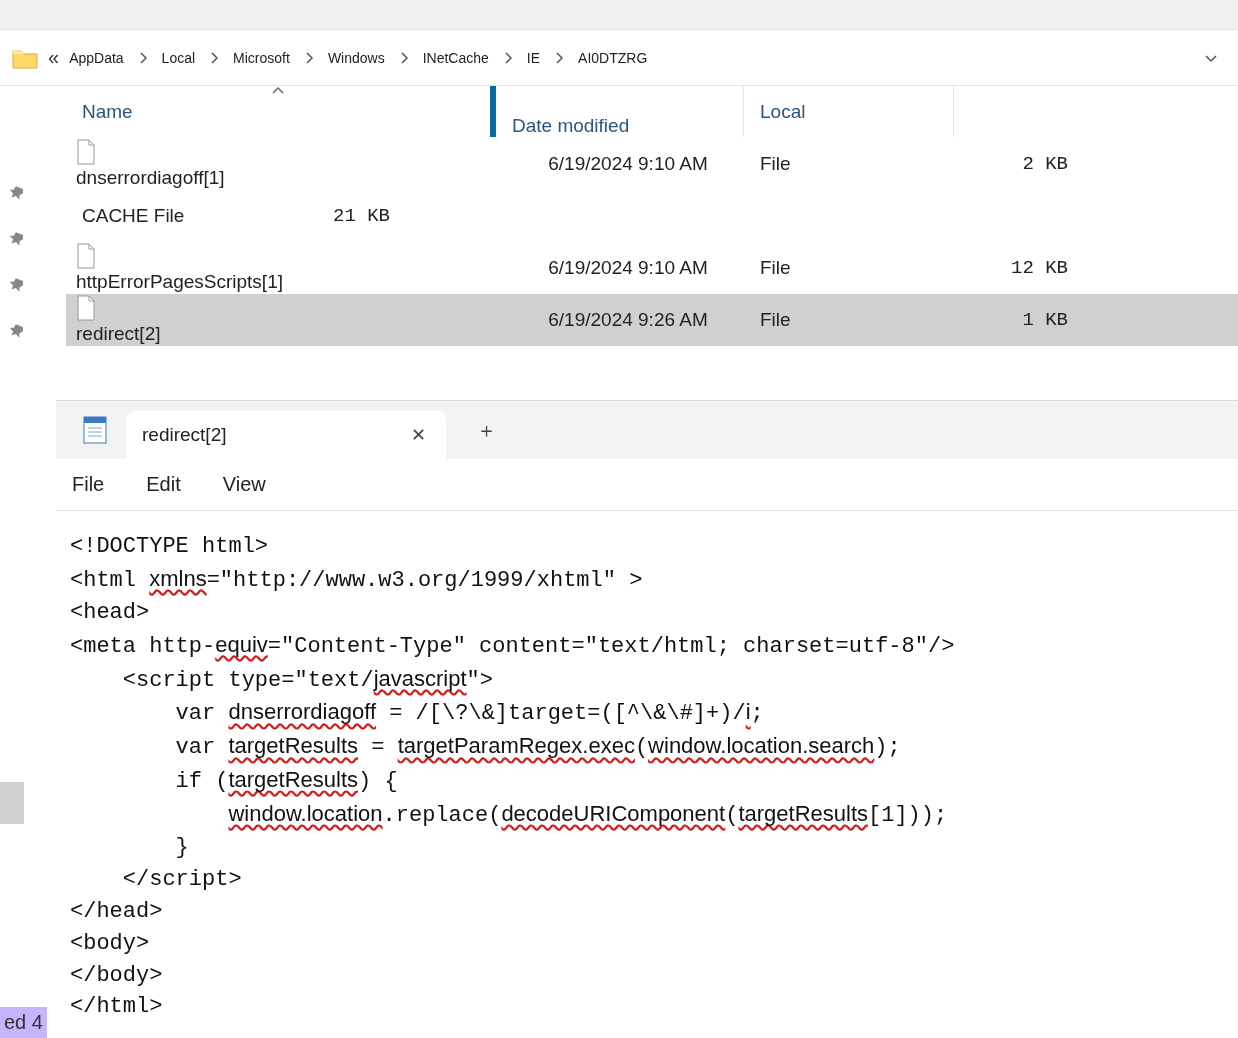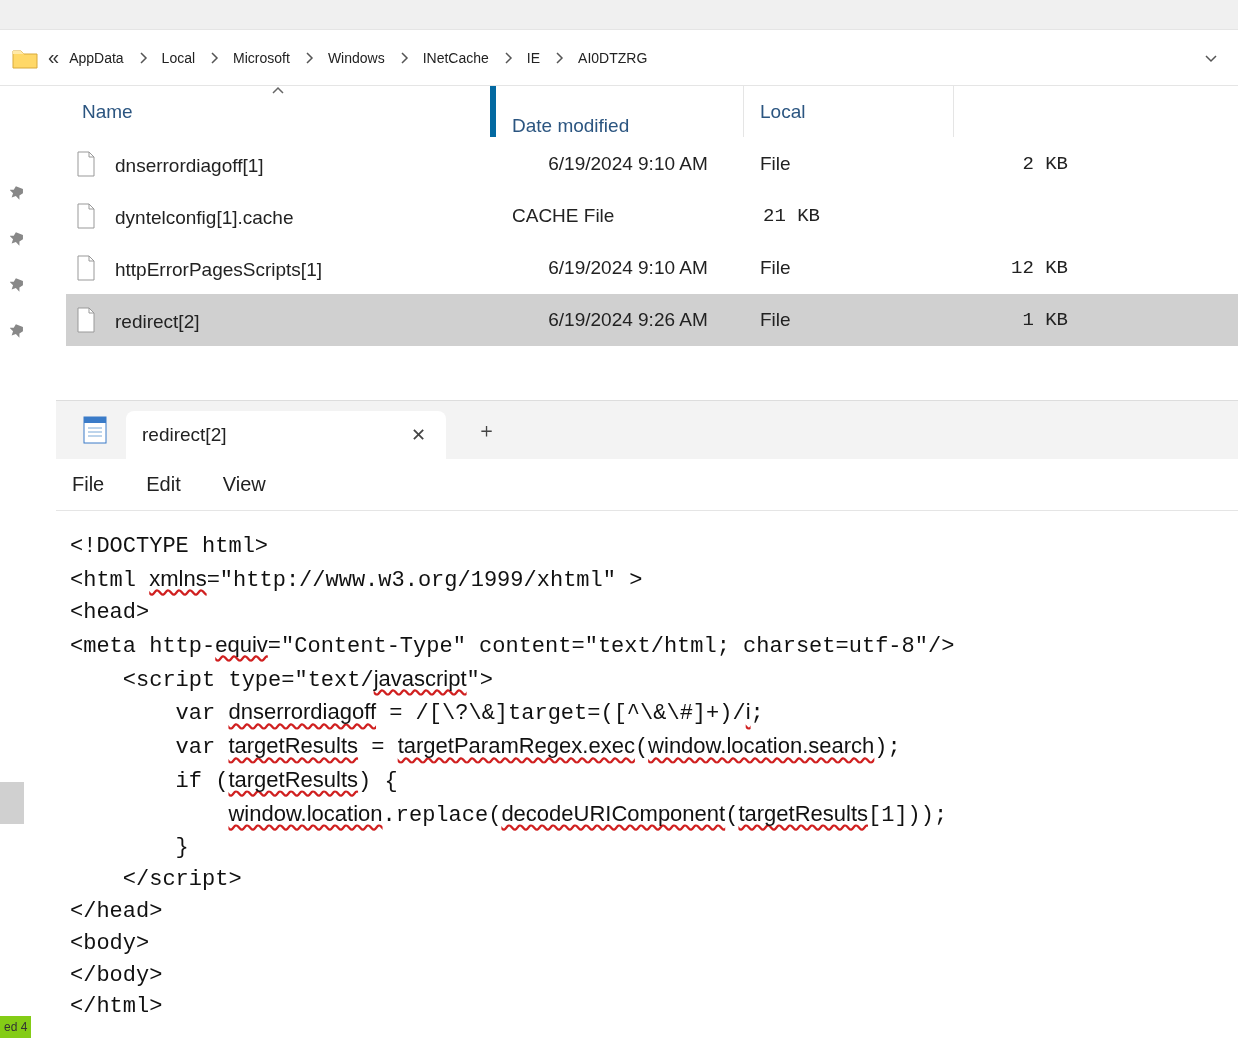--- a/index.html
+++ b/index.html
@@ -149,22 +149,23 @@
       color: #222;
       cursor: pointer;
     }
     .file-row.selected {
       background: #d0d0d0;
     }
     .row-name {
       width: 430px;
       padding-left: 10px;
       display: flex;
-      align-items: flex-end;
-      gap: 19px;
+      align-items: flex-start;
+      gap: 2px;
+      flex-direction: column;
     }
     .row-date {
       width: 248px;
       padding-left: 16px;
       text-align: center;
     }
     .row-type {
       width: 210px;
       padding-left: 16px;
     }
@@ -256,24 +257,24 @@
     }
     .spell-err {
       text-decoration: underline wavy #d02020;
       text-decoration-skip-ink: none;
       text-underline-offset: 3px;
     }
     .status-fragment {
       position: absolute;
       left: 0;
       bottom: 0;
-      font-size: 12px;
+      font-size: 20px;
       color: #333;
       padding: 4px;
-      background: #84cc16;
+      background: #c4b5fd;
     }
     .sel-handle {
       position: absolute;
       left: 0;
       top: 782px;
       width: 24px;
       height: 42px;
       background: #d0d0d0;
     }
   </style>
@@ -376,27 +377,20 @@
                 <path d="M2 1 h11 l5 5 v19 H2 Z" fill="#fff" stroke="#999"></path>
                 <path d="M13 1 v5 h5" fill="none" stroke="#999"></path>
               </svg></span>
             <span>dnserrordiagoff[1]</span>
           </div>
           <div class="row-date">6/19/2024 9:10 AM</div>
           <div class="row-type">File</div>
           <div class="row-size">2 KB</div>
         </div>
         <div class="file-row">
-          <div class="row-name">
-            <span class="file-icon"><svg viewBox="0 0 20 26">
-                <path d="M2 1 h11 l5 5 v19 H2 Z" fill="#fff" stroke="#999"></path>
-                <path d="M13 1 v5 h5" fill="none" stroke="#999"></path>
-              </svg></span>
-            <span>dyntelconfig[1].cache</span>
-          </div>
           <div class="row-type">CACHE File</div>
           <div class="row-size">21 KB</div>
         </div>
         <div class="file-row">
           <div class="row-name">
             <span class="file-icon"><svg viewBox="0 0 20 26">
                 <path d="M2 1 h11 l5 5 v19 H2 Z" fill="#fff" stroke="#999"></path>
                 <path d="M13 1 v5 h5" fill="none" stroke="#999"></path>
               </svg></span>
             <span>httpErrorPagesScripts[1]</span>

